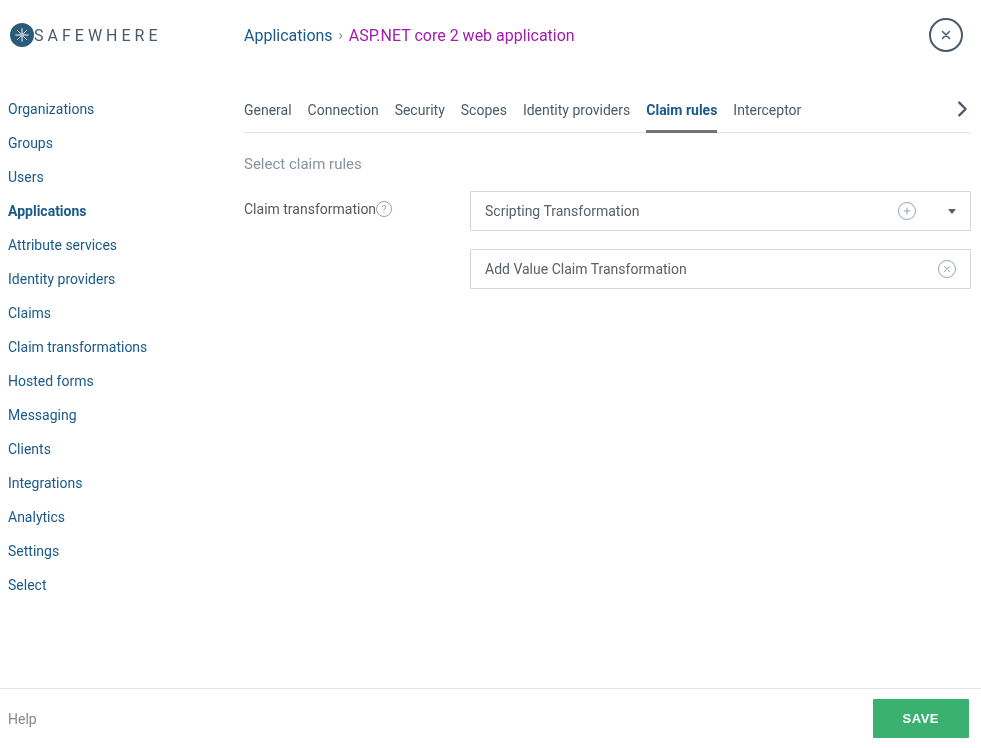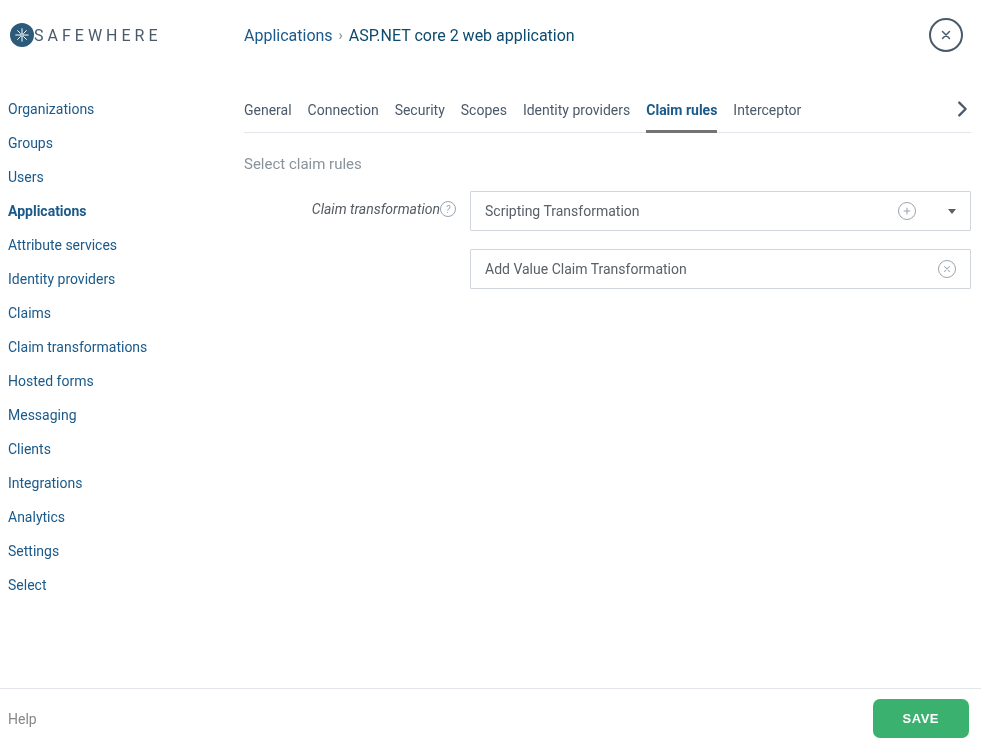--- a/index.html
+++ b/index.html
@@ -42,21 +42,21 @@
     font-weight: 400;
   }
   .breadcrumb {
     display: flex;
     align-items: center;
     gap: 6px;
     flex: 1;
   }
   .breadcrumb-link { color: #1a5a8a; font-size: 16px; cursor: pointer; }
   .breadcrumb-sep { color: #888; font-size: 14px; }
-  .breadcrumb-current { color: #0c4a6e; font-size: 16px; }
+  .breadcrumb-current { color: #a21caf; font-size: 16px; }
   .close-btn {
     width: 34px;
     height: 34px;
     border-radius: 50%;
     border: 2px solid #4a5a6a;
     display: flex;
     align-items: center;
     justify-content: center;
     cursor: pointer;
     margin-right: 8px;
@@ -120,22 +120,21 @@
     align-items: flex-start;
     gap: 14px;
   }
   .form-label {
     width: 212px;
     color: #555a60;
     font-size: 14px;
     padding-top: 10px;
     display: flex;
     align-items: center;
-    justify-content: flex-end;
-    font-style: italic;
+    justify-content: flex-start;
   }
   .help-icon {
     width: 16px;
     height: 16px;
     border: 1px solid #9aa4b0;
     border-radius: 50%;
     display: flex;
     align-items: center;
     justify-content: center;
     font-size: 10px;
@@ -201,21 +200,21 @@
   }
   .help-link { color: #888; font-size: 14px; cursor: pointer; }
   .save-btn {
     background: #3bb16f;
     color: #fff;
     font-weight: 600;
     font-size: 13px;
     letter-spacing: 0.5px;
     padding: 12px 30px;
     border: none;
-    border-radius: 7px;
+    border-radius: 1px;
     cursor: pointer;
   }
 </style>
 </head>
 <body>
 
 <div class="header">
   <div class="logo">
     <span class="logo-icon">
       <svg width="16" height="16" viewBox="0 0 24 24">

